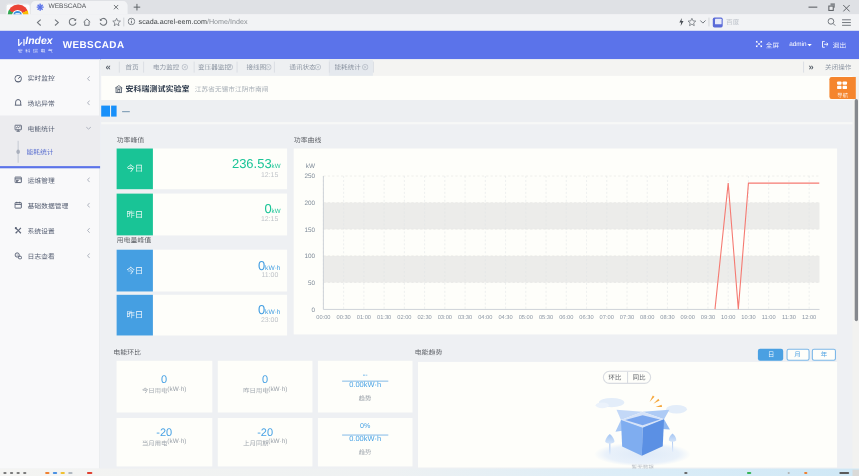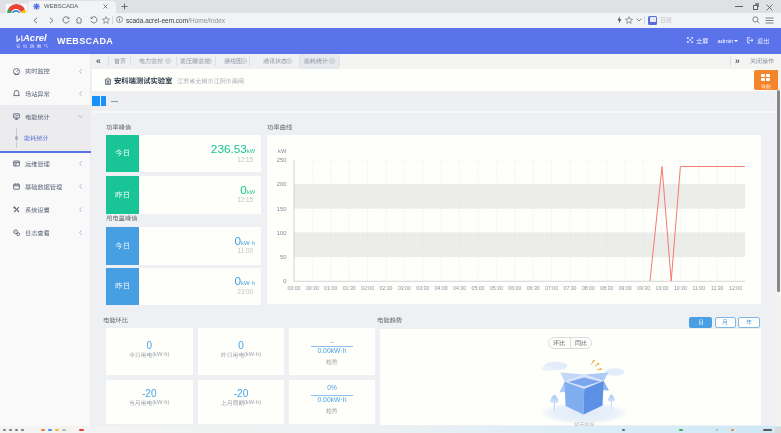--- a/index.html
+++ b/index.html
@@ -198,21 +198,21 @@
     </g>
   </svg>
 <div class="abs" style="left:0;top:28px;width:781px;height:25.5px;background:#5b73ea;"></div>
 <svg class="abs" style="left:16px;top:35px;" width="7" height="7" viewBox="0 0 7 7">
     <g stroke="#fff" stroke-width="1.1" fill="none">
       <path d="M1 0.5 V6.5"></path>
       <path d="M1 6.5 L4 3.5"></path>
       <path d="M5.8 0.5 V6.5"></path>
     </g>
   </svg>
-<div class="abs" style="left:23px;top:31.6px;font-size:9.5px;font-weight:bold;font-style:italic;color:#fff;">Acrel</div>
+<div class="abs" style="left:23px;top:31.6px;font-size:9.5px;font-weight:bold;font-style:italic;color:#fff;">Index</div>
 <svg style="position:absolute;left:16px;top:43.5px;" width="32.20" height="4.6" viewBox="0 -880 7000 1000" fill="#e8ebfc">
     <use href="#c5B89" x="0"></use>
     <use href="#c79D1" x="1500"></use>
     <use href="#c745E" x="3000"></use>
     <use href="#c7535" x="4500"></use>
     <use href="#c6C14" x="6000"></use>
   </svg>
 <div class="abs" style="left:57px;top:36px;font-size:9px;font-weight:bold;color:#fff;letter-spacing:0.4px;">WEBSCADA</div>
 <svg class="abs" style="left:687px;top:37.2px;" width="6" height="6" viewBox="0 0 8 8">
     <g fill="#fff">

